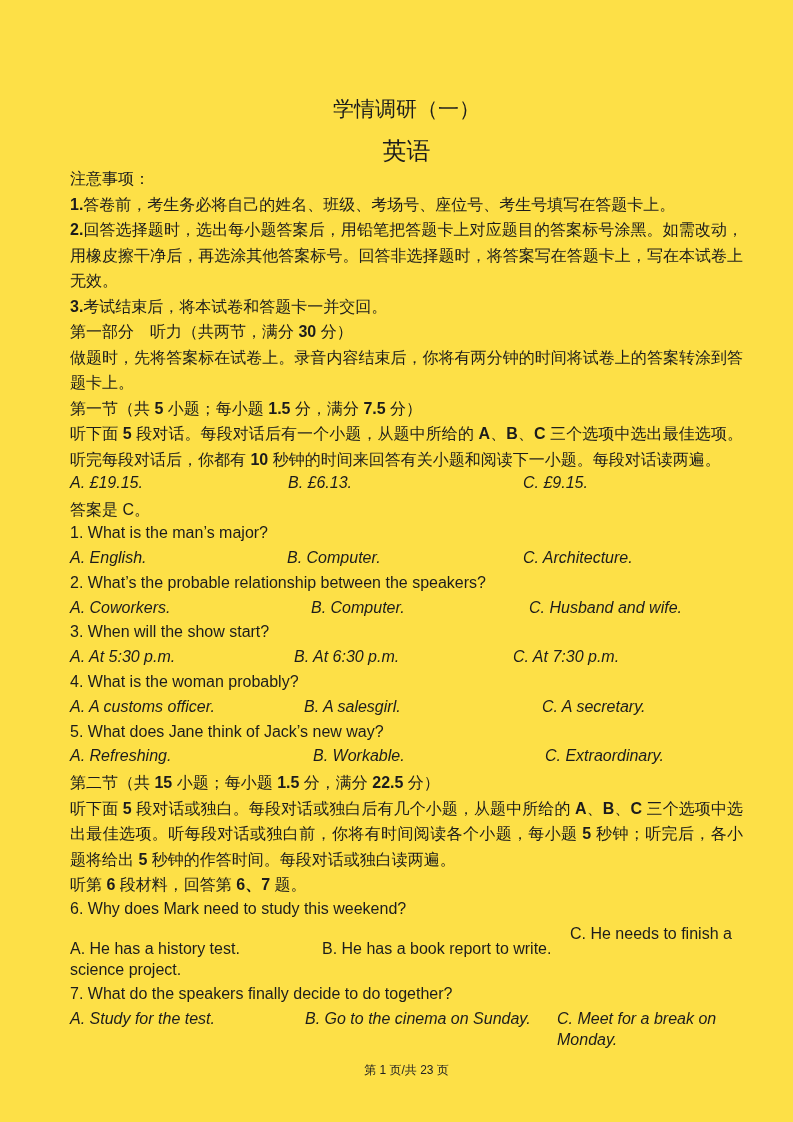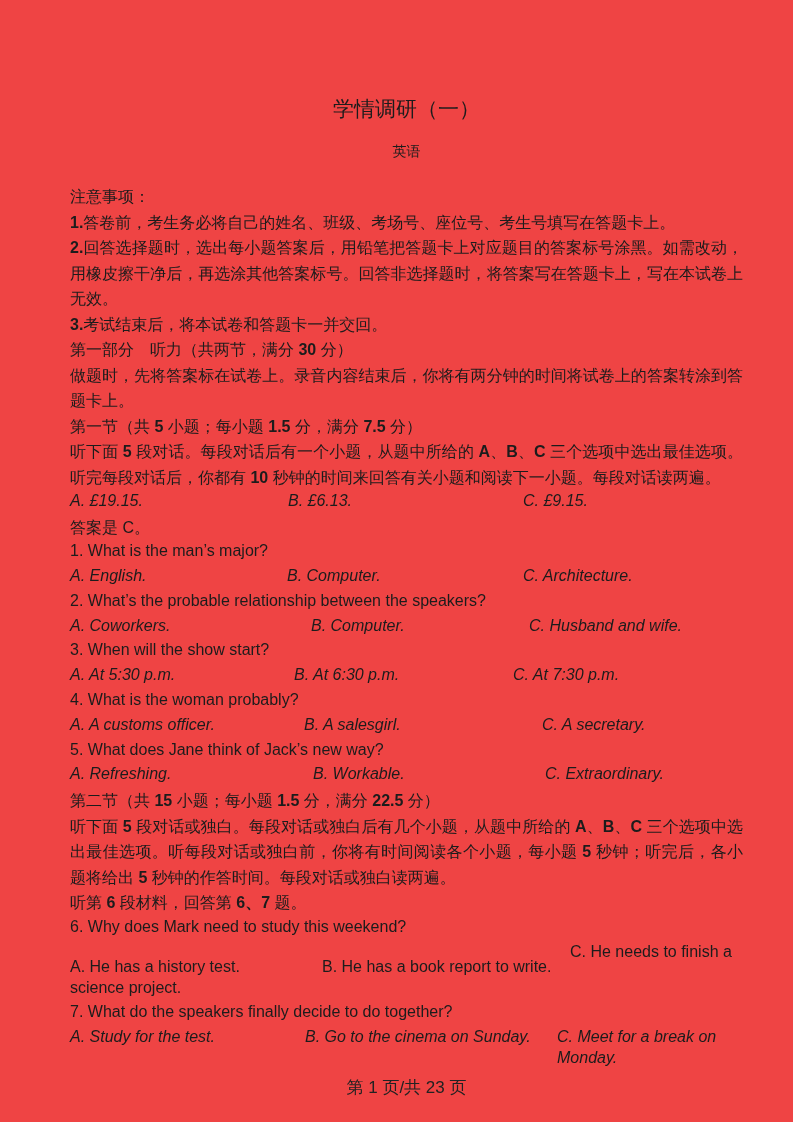--- a/index.html
+++ b/index.html
@@ -1,39 +1,39 @@
 <!DOCTYPE html>
 <html><head>
 <meta charset="utf-8">
 <style>
   html,body{margin:0;padding:0;background:#fff;}
   .page{
     width:793px;height:1122px;box-sizing:border-box;
     padding:95px 50px 0 70px;
-    background:#ef4444;color:#1c1c1c;
+    background:#fde047;color:#1c1c1c;
     font-family:"Liberation Sans","DejaVu Sans",sans-serif;
     font-size:16px;overflow:hidden;
   }
   h1,h2{
     font-family:"DejaVu Serif","Liberation Serif",serif;
     font-weight:400;text-align:center;
   }
   h1{font-size:21px;line-height:28px;margin:0 0 14px;}
-  h2{font-size:14px;line-height:28px;margin:0 0 19px;}
+  h2{font-size:24px;line-height:28px;margin:0 0 1px;}
   p{margin:0;}
   .zh{line-height:25.5px;text-align:justify;}
   .en{line-height:21px;margin:0 0 3.8px;}
   .b,.num{font-weight:700;}
   .opts{
     display:grid;
     grid-template-columns:var(--b) var(--c) 1fr;
     line-height:21px;margin:0 0 3.8px;font-style:italic;
   }
   .ib{display:inline-block;vertical-align:top;margin-top:15px;}
-  .footer{text-align:center;font-size:17px;line-height:22px;margin-top:9px;color:#222;}
+  .footer{text-align:center;font-size:12px;line-height:22px;margin-top:9px;color:#222;}
 </style>
 </head>
 <body>
 
 <div class="page">
 
   <h1>学情调研（一）</h1>
   <h2>英语</h2>
 
   <p class="zh">注意事项：</p>

